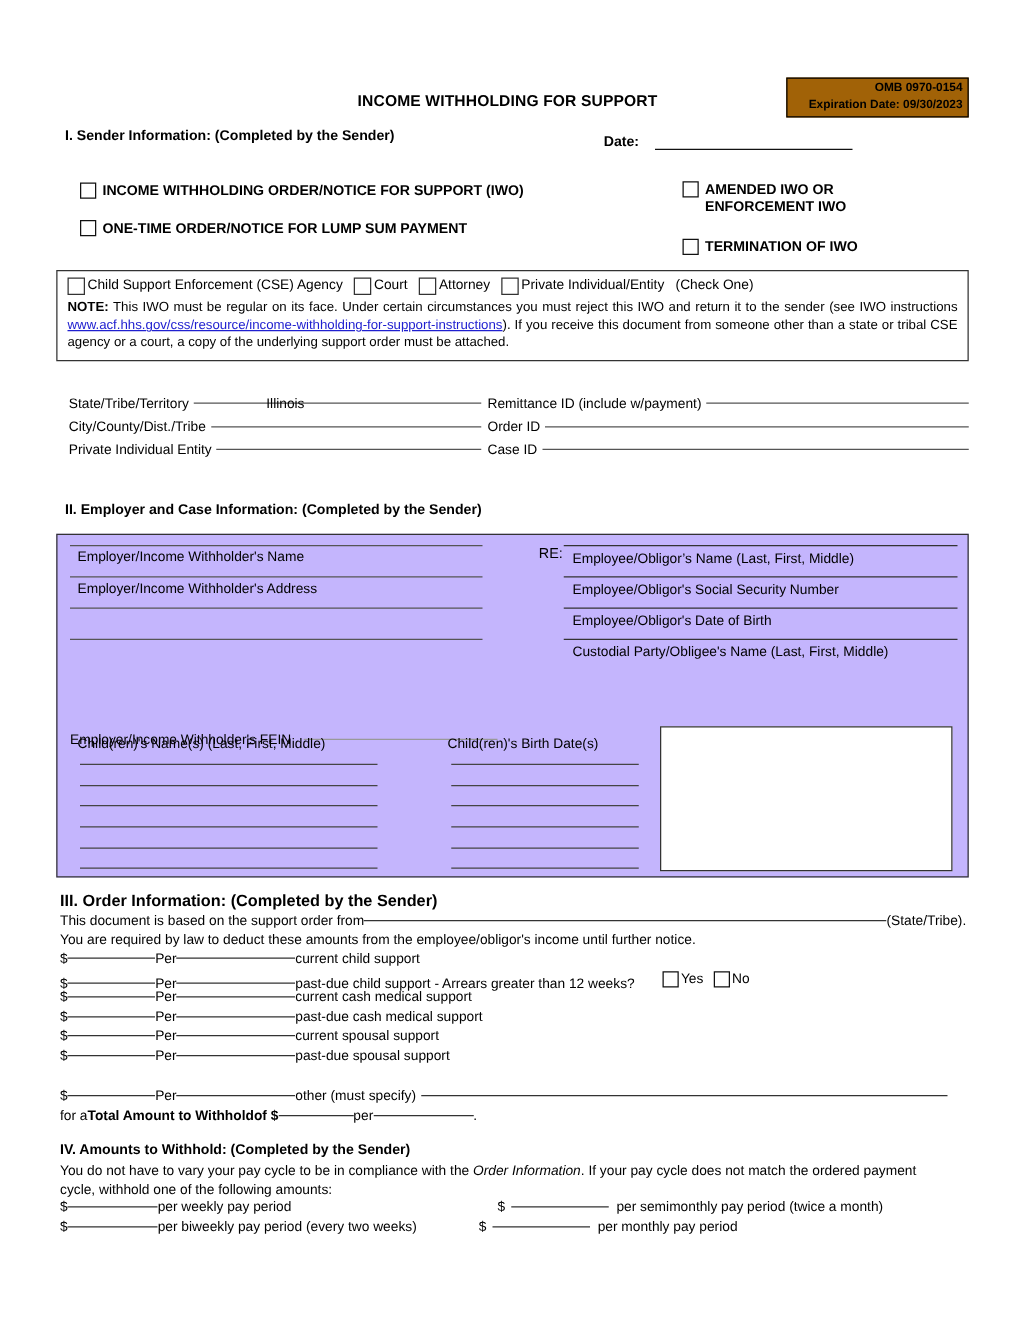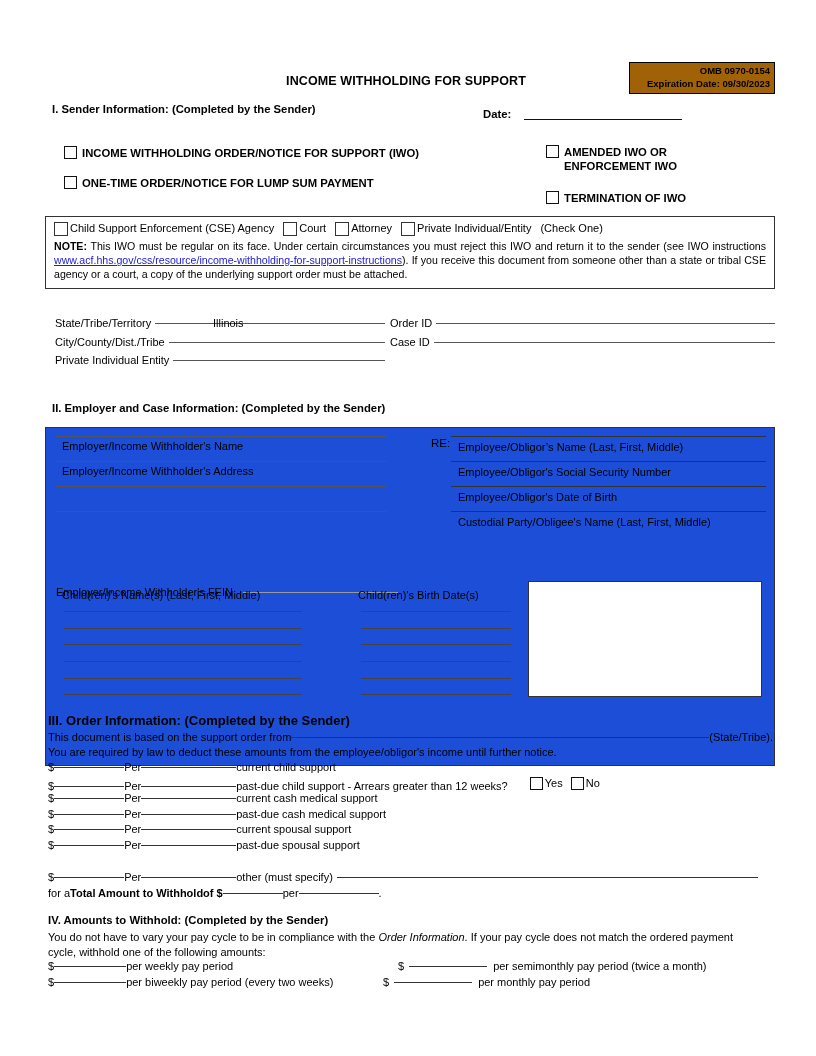--- a/index.html
+++ b/index.html
@@ -134,24 +134,24 @@
   }
 
   
   .sec2-head {
     position: absolute; left: 52px; top: 402px;
     font-size: 11.3px; font-weight: bold;
   }
   .sec2-box {
     position: absolute;
     left: 45px; top: 427px;
-    width: 730px; height: 339px;
+    width: 730px; height: 275px;
     border: 1.4px solid #333;
     box-sizing: border-box;
-    background: #1d4ed8;
+    background: #c4b5fd;
   }
   .emp-col { position: absolute; left: 10px; top: 8px; width: 330px; font-size: 11px; }
   .emp-rule { border-bottom: 1.5px solid #555; height: 0; }
   .emp-lab { padding: 3px 0 9px 6px; }
 
   .re-label { position: absolute; left: 385px; top: 9px; font-size: 11.5px; }
   .re-col { position: absolute; left: 405px; top: 8px; width: 315px; font-size: 11px; }
   .re-rule { border-bottom: 1.3px solid #333; height: 0; }
   .re-lab { padding: 4px 0 8px 7px; }
 
@@ -290,20 +290,24 @@
       </div>
       <div class="sr-line">
         <span class="sr-lab">Private Individual Entity</span>
         <span class="sr-rule"></span>
       </div>
       <span class="sr-val" style="left:158px; top:0px;">Illinois</span>
     </div>
 
     <div class="sr-right">
       <div class="sr-line">
+        <span class="sr-lab">Remittance ID (include w/payment)</span>
+        <span class="sr-rule"></span>
+      </div>
+      <div class="sr-line">
         <span class="sr-lab">Order ID</span>
         <span class="sr-rule"></span>
       </div>
       <div class="sr-line">
         <span class="sr-lab">Case ID</span>
         <span class="sr-rule"></span>
       </div>
     </div>
   </div>
 

